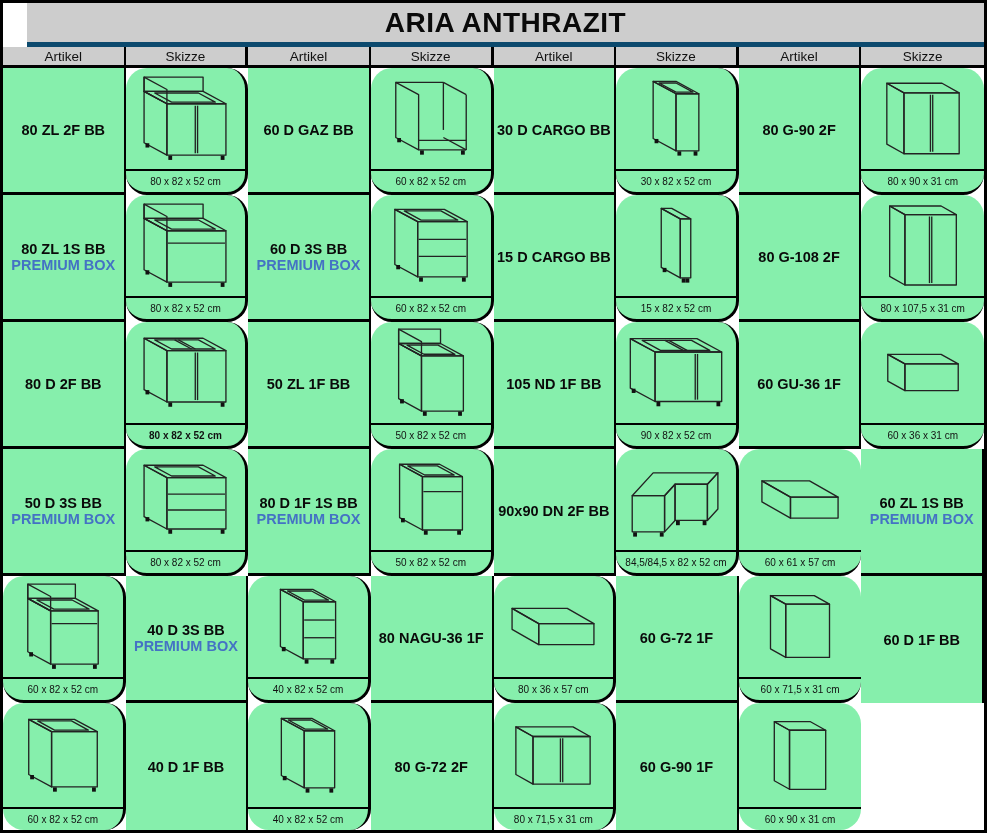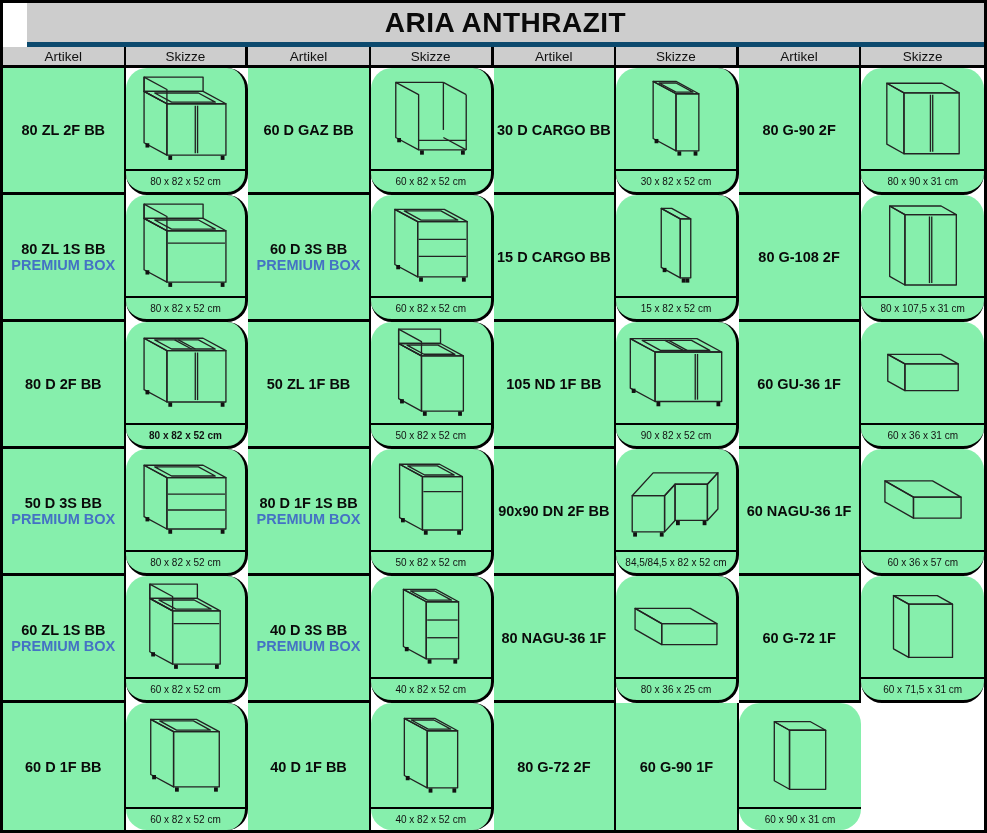--- a/index.html
+++ b/index.html
@@ -312,32 +312,29 @@
             <polygon points="59.0,36.0 93.0,36.0 93.0,74.0 59.0,74.0" fill="none" stroke="#222222" stroke-width="1.4" stroke-linejoin="round"></polygon>
             <polygon points="93.0,36.0 104.0,24.0 104.0,62.0 93.0,74.0" fill="none" stroke="#222222" stroke-width="1.4" stroke-linejoin="round"></polygon>
             <rect x="15" y="86.5" width="4" height="4.5" fill="#111"></rect>
             <rect x="43" y="86.5" width="4" height="4.5" fill="#111"></rect>
             <rect x="60" y="74.5" width="4" height="4.5" fill="#111"></rect>
             <rect x="88" y="74.5" width="4" height="4.5" fill="#111"></rect>
           </svg>
         </div>
         <div class="dims">84,5/84,5 x 82 x 52 cm</div>
       </div>
-      <div class="cell art">
-        <div class="article">60 NAGU-36 1F</div>
-      </div>
       <div class="cell skz lastcol">
         <div class="sketch">
           <svg viewBox="0 0 120 104" width="118" height="99">
             <polygon points="50.0,49.5 20.0,32.5 20.0,54.5 50.0,71.5" fill="none" stroke="#222222" stroke-width="1.4" stroke-linejoin="round"></polygon>
             <polygon points="50.0,49.5 100.0,49.5 100.0,71.5 50.0,71.5" fill="none" stroke="#222222" stroke-width="1.4" stroke-linejoin="round"></polygon>
             <polygon points="50.0,49.5 20.0,32.5 70.0,32.5 100.0,49.5" fill="none" stroke="#222222" stroke-width="1.4" stroke-linejoin="round"></polygon>
           </svg>
         </div>
-        <div class="dims">60 x 36 x 57 cm</div>
+        <div class="dims">60 x 61 x 57 cm</div>
       </div>
       <div class="cell art">
         <div class="article">60 ZL 1S BB</div>
         <div class="premium" style="color: rgb(68, 114, 196);">PREMIUM BOX</div>
       </div>
       <div class="cell skz vthick">
         <div class="sketch">
           <svg viewBox="0 0 120 104" width="118" height="99">
             <polygon points="47.0,35.5 23.0,22.5 23.0,78.5 47.0,91.5" fill="none" stroke="#222222" stroke-width="1.4" stroke-linejoin="round"></polygon>
             <polygon points="47.0,35.5 97.0,35.5 97.0,91.5 47.0,91.5" fill="none" stroke="#222222" stroke-width="1.4" stroke-linejoin="round"></polygon>
@@ -377,21 +374,21 @@
         <div class="article">80 NAGU-36 1F</div>
       </div>
       <div class="cell skz vthick">
         <div class="sketch">
           <svg viewBox="0 0 120 104" width="118" height="99">
             <polygon points="45.0,49.0 17.0,33.0 17.0,55.0 45.0,71.0" fill="none" stroke="#222222" stroke-width="1.4" stroke-linejoin="round"></polygon>
             <polygon points="45.0,49.0 103.0,49.0 103.0,71.0 45.0,71.0" fill="none" stroke="#222222" stroke-width="1.4" stroke-linejoin="round"></polygon>
             <polygon points="45.0,49.0 17.0,33.0 75.0,33.0 103.0,49.0" fill="none" stroke="#222222" stroke-width="1.4" stroke-linejoin="round"></polygon>
           </svg>
         </div>
-        <div class="dims">80 x 36 x 25 cm</div>
+        <div class="dims">80 x 36 x 57 cm</div>
       </div>
       <div class="cell art">
         <div class="article">60 G-72 1F</div>
       </div>
       <div class="cell skz lastcol">
         <div class="sketch">
           <svg viewBox="0 0 120 104" width="118" height="99">
             <polygon points="45.0,28.5 29.0,19.5 29.0,75.5 45.0,84.5" fill="none" stroke="#222222" stroke-width="1.4" stroke-linejoin="round"></polygon>
             <polygon points="45.0,28.5 91.0,28.5 91.0,84.5 45.0,84.5" fill="none" stroke="#222222" stroke-width="1.4" stroke-linejoin="round"></polygon>
             <polygon points="45.0,28.5 29.0,19.5 75.0,19.5 91.0,28.5" fill="none" stroke="#222222" stroke-width="1.4" stroke-linejoin="round"></polygon>
@@ -429,20 +426,32 @@
             <rect x="57.5" y="86.5" width="4" height="4.5" fill="#111"></rect>
             <rect x="82.5" y="86.5" width="4" height="4.5" fill="#111"></rect>
             <rect x="33.5" y="73.5" width="4" height="4.5" fill="#111"></rect>
           </svg>
         </div>
         <div class="dims">40 x 82 x 52 cm</div>
       </div>
       <div class="cell art lastrow">
         <div class="article">80 G-72 2F</div>
       </div>
+      <div class="cell skz vthick lastrow">
+        <div class="sketch">
+          <svg viewBox="0 0 120 104" width="118" height="99">
+            <polygon points="39.0,32.0 21.0,22.0 21.0,72.0 39.0,82.0" fill="none" stroke="#222222" stroke-width="1.4" stroke-linejoin="round"></polygon>
+            <polygon points="39.0,32.0 99.0,32.0 99.0,82.0 39.0,82.0" fill="none" stroke="#222222" stroke-width="1.4" stroke-linejoin="round"></polygon>
+            <polygon points="39.0,32.0 21.0,22.0 81.0,22.0 99.0,32.0" fill="none" stroke="#222222" stroke-width="1.4" stroke-linejoin="round"></polygon>
+            <polyline points="67.8,34.0 67.8,80.0" fill="none" stroke="#222222" stroke-width="1.4" stroke-linejoin="round"></polyline>
+            <polyline points="70.2,34.0 70.2,80.0" fill="none" stroke="#222222" stroke-width="1.4" stroke-linejoin="round"></polyline>
+          </svg>
+        </div>
+        <div class="dims">80 x 71,5 x 31 cm</div>
+      </div>
       <div class="cell art lastrow">
         <div class="article">60 G-90 1F</div>
       </div>
       <div class="cell skz lastcol lastrow">
         <div class="sketch">
           <svg viewBox="0 0 120 104" width="118" height="99">
             <polygon points="49.0,25.5 33.0,16.5 33.0,78.5 49.0,87.5" fill="none" stroke="#222222" stroke-width="1.4" stroke-linejoin="round"></polygon>
             <polygon points="49.0,25.5 87.0,25.5 87.0,87.5 49.0,87.5" fill="none" stroke="#222222" stroke-width="1.4" stroke-linejoin="round"></polygon>
             <polygon points="49.0,25.5 33.0,16.5 71.0,16.5 87.0,25.5" fill="none" stroke="#222222" stroke-width="1.4" stroke-linejoin="round"></polygon>
           </svg>

